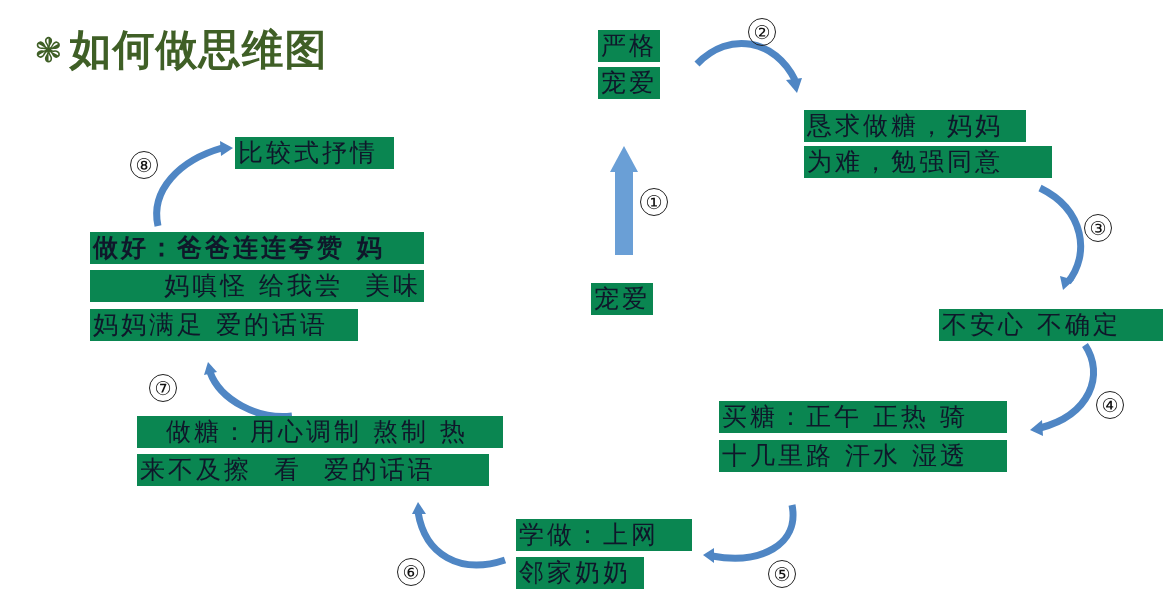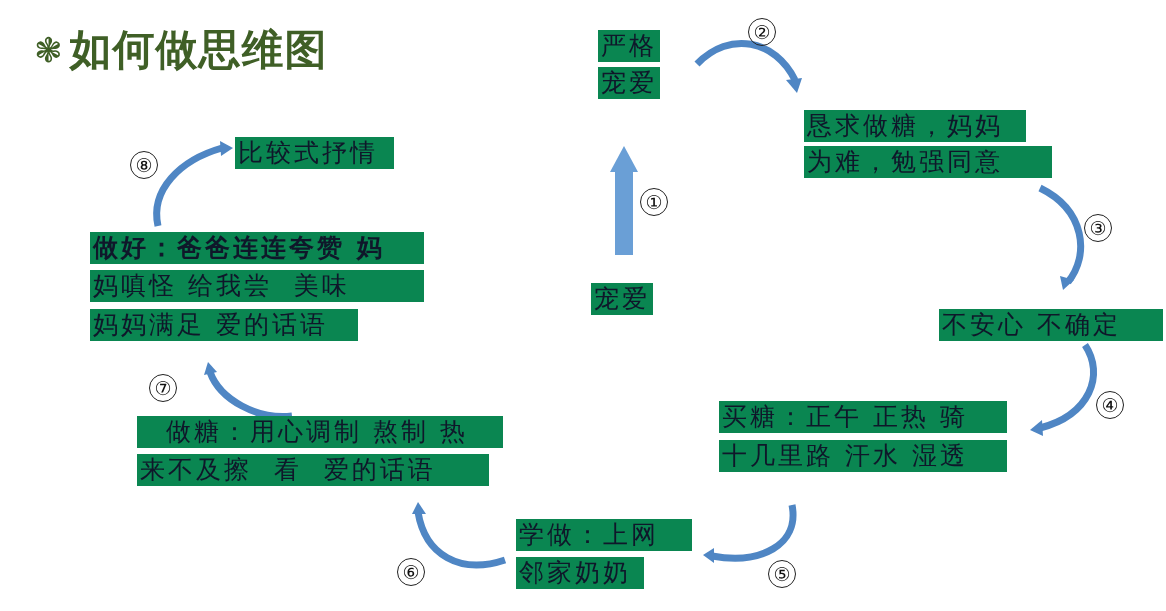--- a/index.html
+++ b/index.html
@@ -109,16 +109,16 @@
 <div class="box" style="left:719px;top:401px;width:288px;">买糖：正午 正热 骑</div>
 <div class="box" style="left:719px;top:440px;width:288px;">十几里路 汗水 湿透</div>
 
 <div class="box" style="left:516px;top:519px;width:176px;">学做：上网</div>
 <div class="box" style="left:516px;top:557px;width:128px;">邻家奶奶</div>
 
 <div class="box" style="left:137px;top:416px;width:366px;padding-left:29px;">做糖：用心调制 熬制 热</div>
 <div class="box" style="left:137px;top:454px;width:352px;">来不及擦  看  爱的话语</div>
 
 <div class="box" style="left:90px;top:232px;width:334px;font-weight:bold;">做好：爸爸连连夸赞 妈</div>
-<div class="box" style="left:90px;top:270px;width:334px;">妈嗔怪 给我尝  美味</div>
+<div class="box" style="left:90px;top:270px;width:334px;text-align:right;">妈嗔怪 给我尝  美味</div>
 <div class="box" style="left:90px;top:309px;width:268px;">妈妈满足 爱的话语</div>
 
 <div class="box" style="left:235px;top:109px;width:159px;margin-top:28px;">比较式抒情</div>
 
 </body></html>

